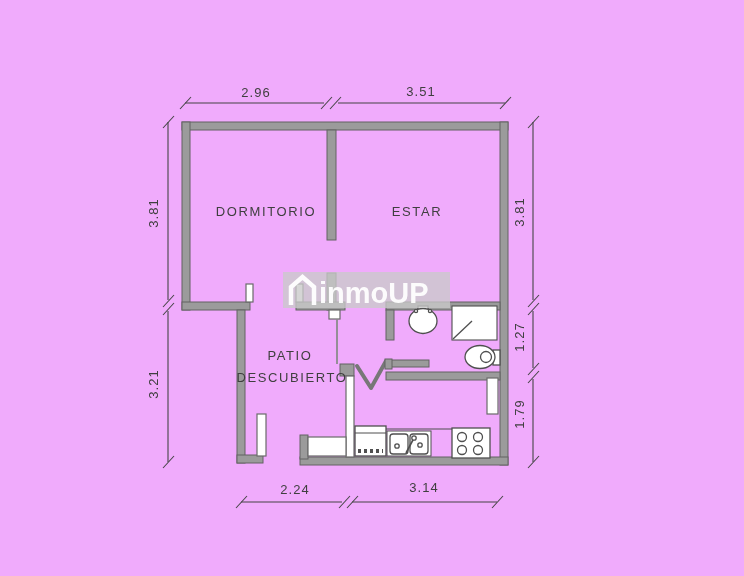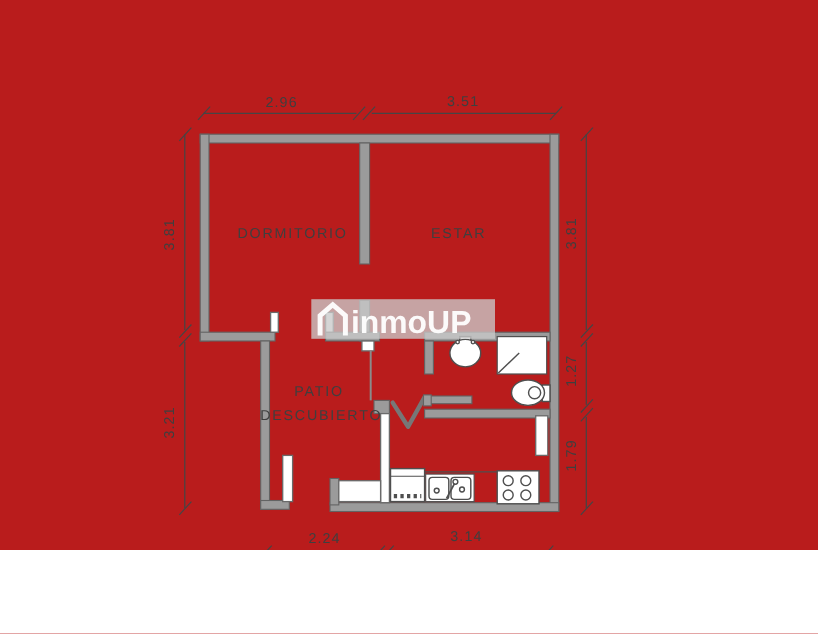--- a/index.html
+++ b/index.html
@@ -1,16 +1,16 @@
 <!DOCTYPE html>
 <html><head>
 <meta charset="utf-8">
 <style>
   html,body { margin:0; padding:0; background:#ffffff; }
-  .canvas { position:relative; width:744px; height:500px; background:#b91c1c; overflow:hidden; }
+  .canvas { position:relative; width:744px; height:576px; background:#f0abfc; overflow:hidden; }
   svg { display:block; }
   text { font-family:"Liberation Sans", sans-serif; }
 
   .walls    { stroke:#636363; stroke-width:1; }
   .thinpart rect { fill:#ffffff; stroke:#6a6a6a; stroke-width:1.2; }
   .thinpart line { stroke:#8b8b8b; stroke-width:1.8; }
   .doors path { fill:none; stroke:#777777; stroke-width:4; stroke-linejoin:round; stroke-linecap:round; }
   .doors .leaf { stroke:#636363; stroke-width:1; }
   .fixtures  { fill:#ffffff; stroke:#4f4f4f; stroke-width:1.3; }
   .fixtures line { stroke:#4f4f4f; }

